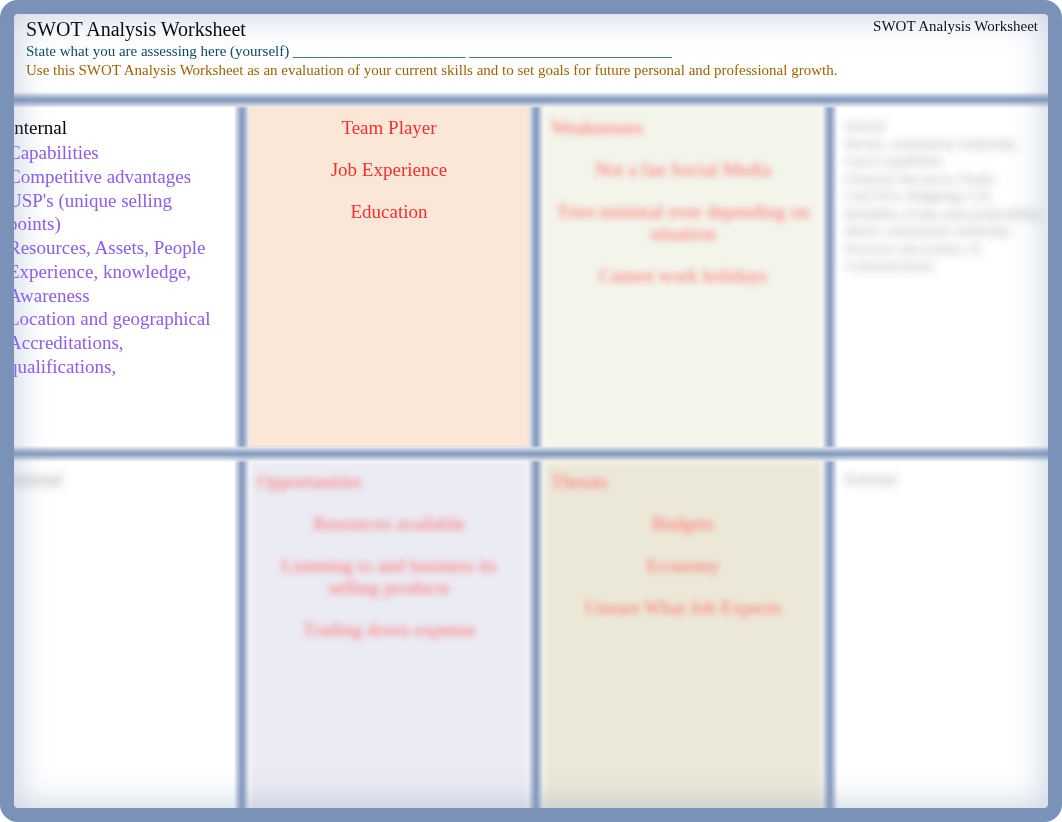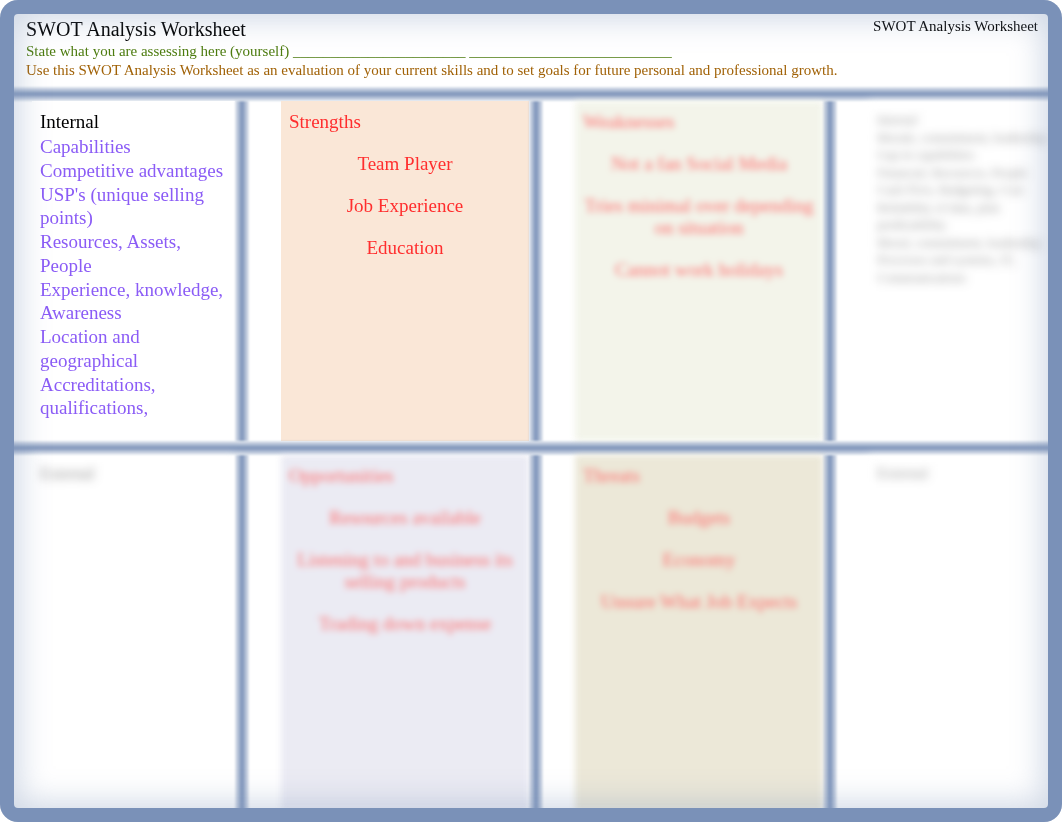--- a/index.html
+++ b/index.html
@@ -13,38 +13,38 @@
   }
   .page-frame {
     position: absolute;
     inset: 0;
     border-radius: 18px;
     box-shadow: inset 0 0 0 14px #7a91b8, inset 0 0 30px 20px rgba(122,145,184,0.35);
     pointer-events: none;
     z-index: 10;
   }
   .header {
-    padding: 18px 26px 8px 26px;
+    padding: 18px 26px 14px 26px;
     position: relative;
     border-radius: 28px;
   }
   .header-title {
     font-size: 20px;
     color: #000;
   }
   .header-right {
     position: absolute;
     top: 18px;
     right: 24px;
     font-size: 15px;
     color: #000;
   }
   .header-sub1 {
     font-size: 15px;
-    color: #4d7c0f;
+    color: #0c4a6e;
     margin-top: 2px;
   }
   .header-sub2 {
     font-size: 15px;
     color: #a16207;
     margin-top: 2px;
   }
   .divider-h {
     height: 14px;
     background: linear-gradient(to bottom, rgba(122,145,184,0.2), #7a91b8, rgba(122,145,184,0.2));
@@ -57,21 +57,20 @@
     height: calc(100% - 112px);
   }
   .divider-v {
     background: linear-gradient(to right, rgba(122,145,184,0.2), #7a91b8, rgba(122,145,184,0.2));
     filter: blur(1px);
   }
   .cell {
     padding: 10px 8px 8px 8px;
     overflow: hidden;
     position: relative;
-    margin-left: 32px;
   }
   .cell-internal {
     background: #fff;
   }
   .cell-internal-title {
     font-size: 19px;
     margin-bottom: 2px;
   }
   .cell-internal-list div {
     font-size: 19px;
@@ -165,21 +164,20 @@
       <div>Experience, knowledge,</div>
       <div> Awareness</div>
       <div>Location and geographical</div>
       <div>Accreditations, qualifications,</div>
     </div>
   </div>
 
   <div class="divider-v"></div>
 
   <div class="cell cell-strengths red-block">
-    <div class="heading">Strengths</div>
     <div class="item">Team Player</div>
     <div class="item">Job Experience</div>
     <div class="item">Education</div>
     <div class="fade-bottom"></div>
   </div>
 
   <div class="divider-v"></div>
 
   <div class="cell cell-weaknesses red-block blur-mid">
     <div class="heading">Weaknesses</div>

